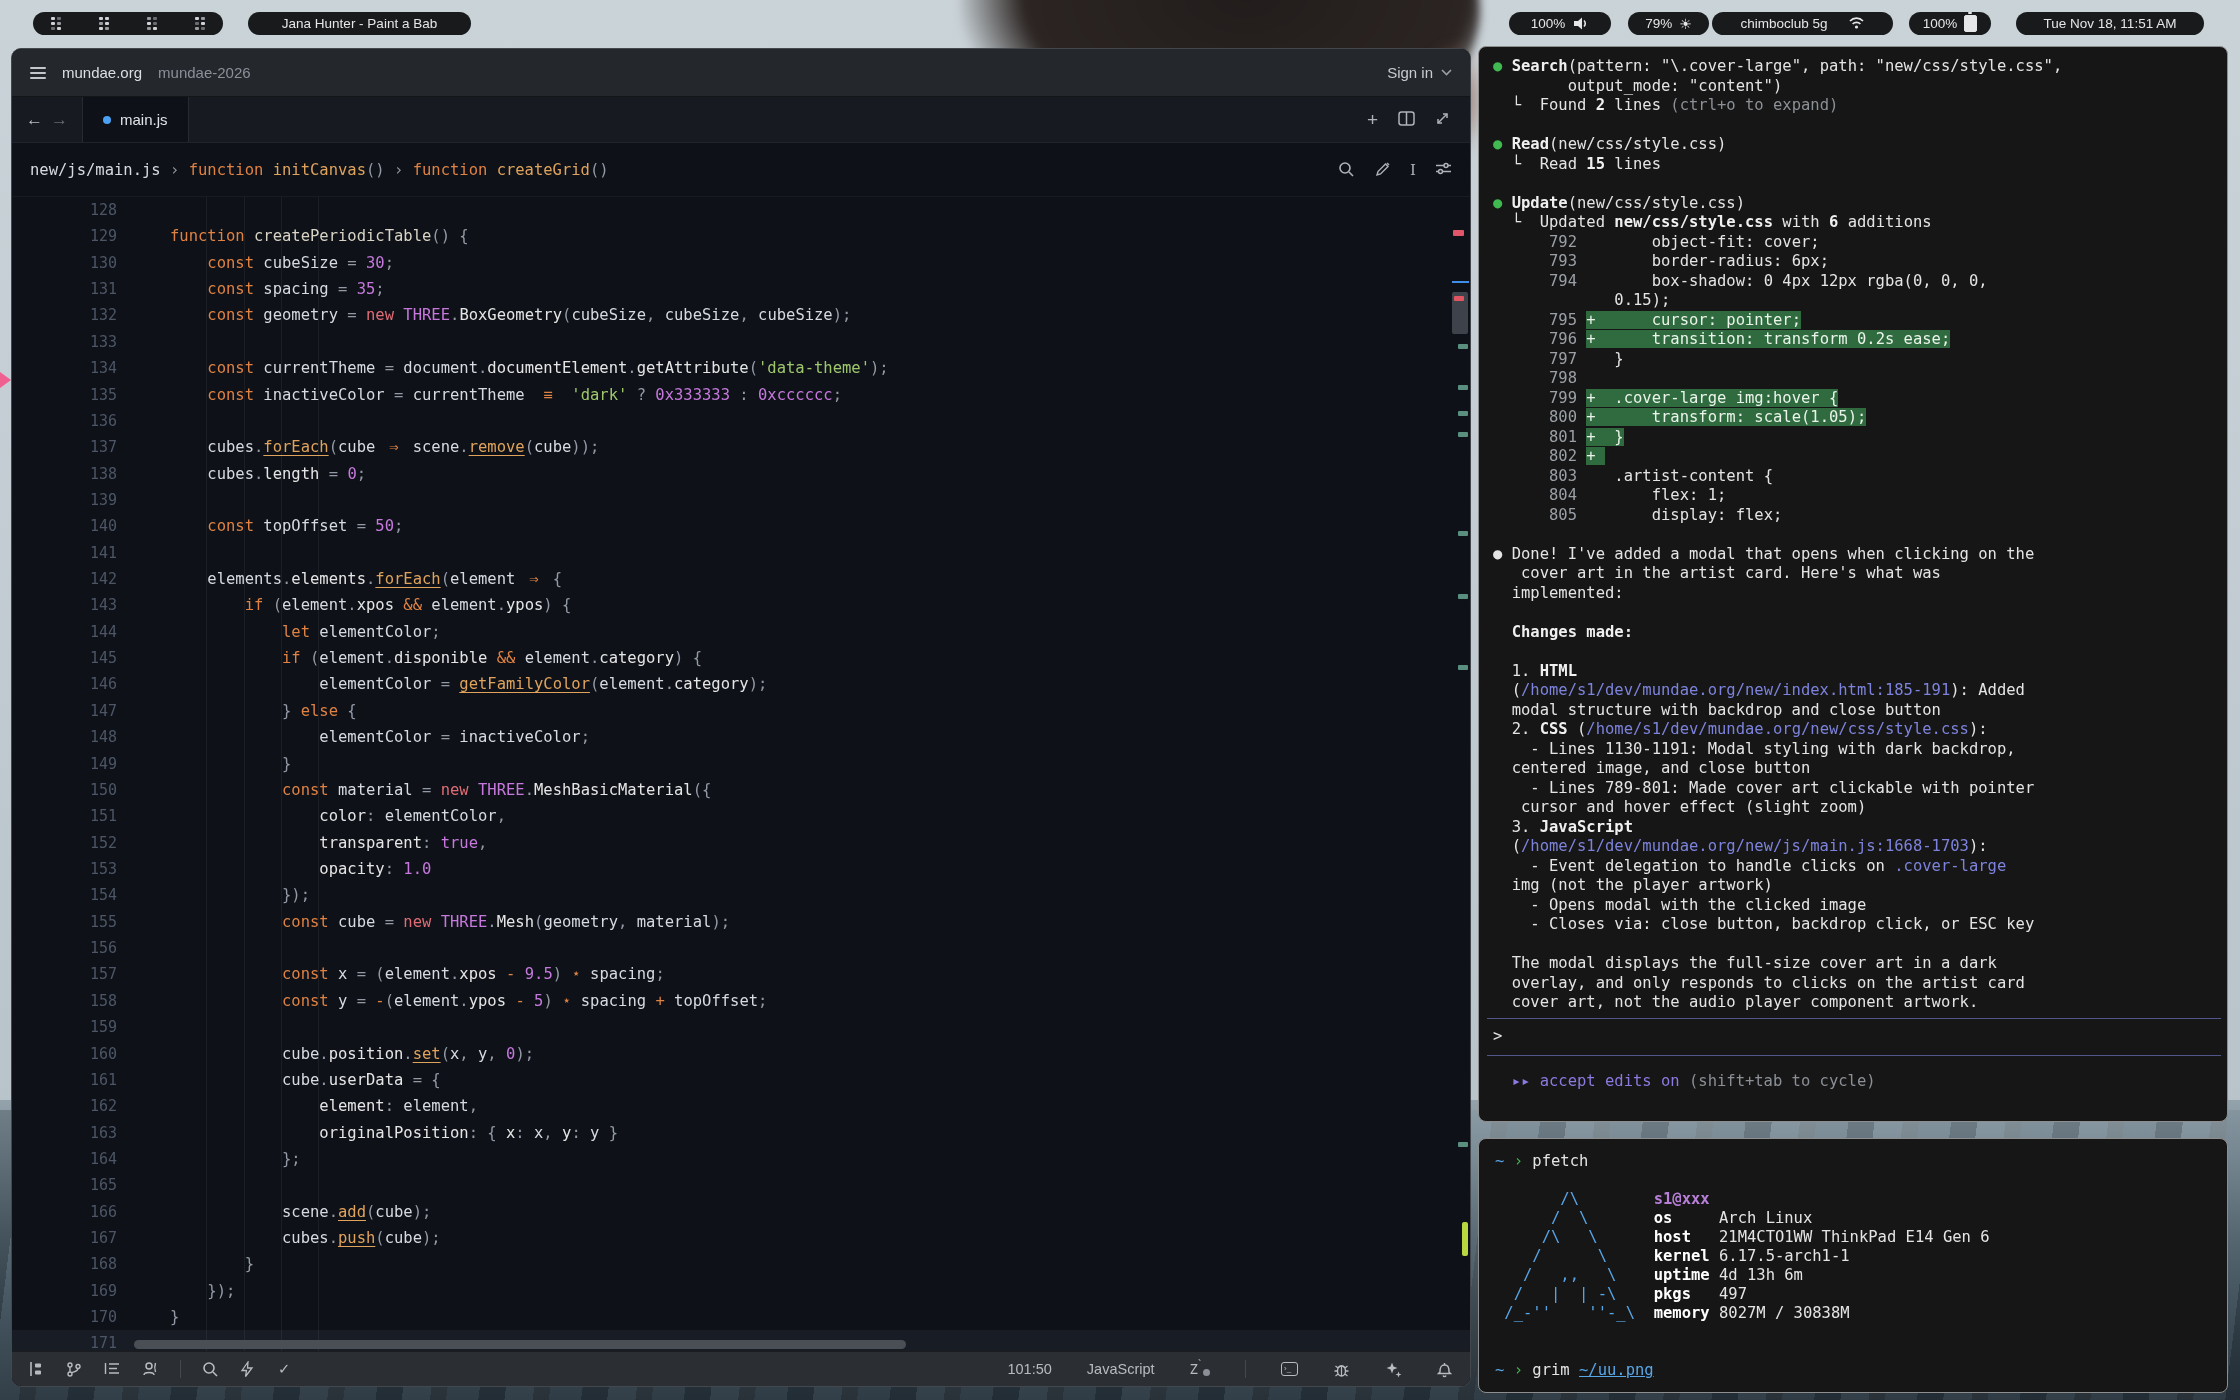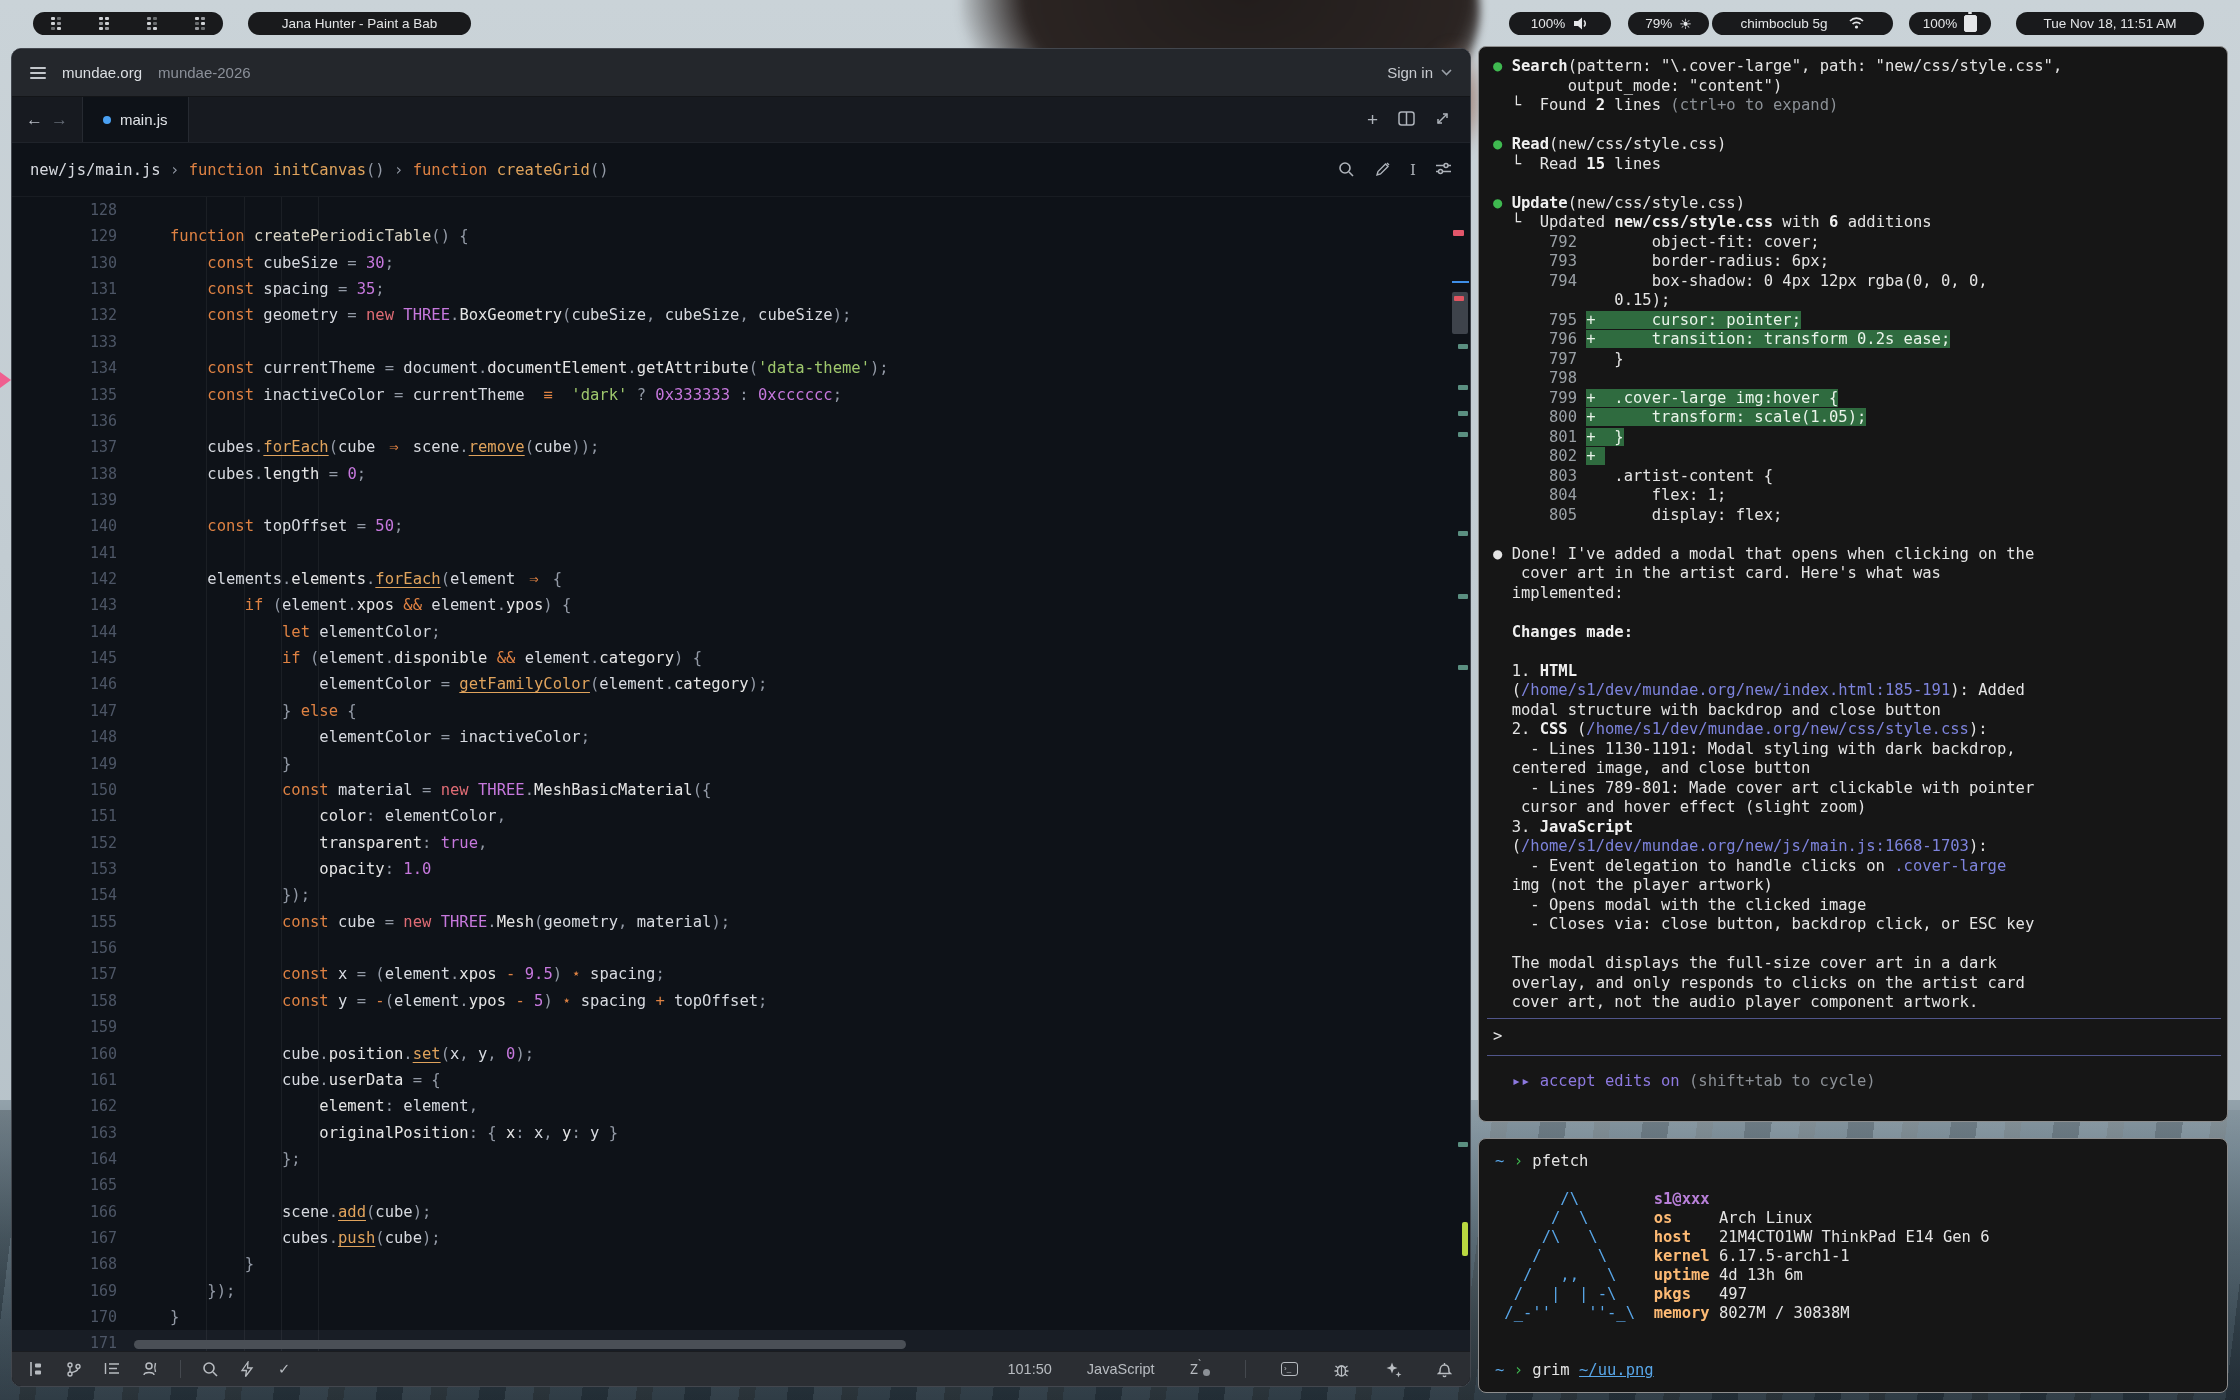--- a/index.html
+++ b/index.html
@@ -100,21 +100,21 @@
   .t-d{color:#e4e4e4;}
   .t-m{color:#8b9096;}
   .t-g{color:#3fb950;}
   .t-l{color:#7d83dc;}
   .t-n{color:#9aa0a6;margin-top:19px;}
   .t-a{background:#2f6b3f;color:#eaf4ea;}
   .t-p{color:#8d79e0;}
   .t-c{color:#58a6e8;}
   .t-g2{color:#3fb950;}
   .t-ar{color:#58a6e8;}
-  .t-lb{color:#fdba74;font-weight:bold;}
+  .t-lb{color:#ffffff;font-weight:bold;}
   .t-v{color:#b87fd9;font-weight:bold;}
   .t-u{color:#58a6e8;text-decoration:underline;}
   .tspacer{flex:1;}
   .thr{border:none;border-top:1px solid #50558a;margin:0 6px 0 8px;}
   .promptline{padding:8px 0 8px 14px;height:19.5px;line-height:19.5px;white-space:pre;color:#e4e4e4;}
   .acceptline{padding:16px 0 30px 14px;height:19.5px;line-height:19.5px;white-space:pre;}
   .pfetch{left:1478px;top:1138px;width:750px;height:255px;}
   .plines{padding:13px 0 0 16px;}
   .pline{height:19px;line-height:19px;white-space:pre;}
   svg.ic{display:block;}

